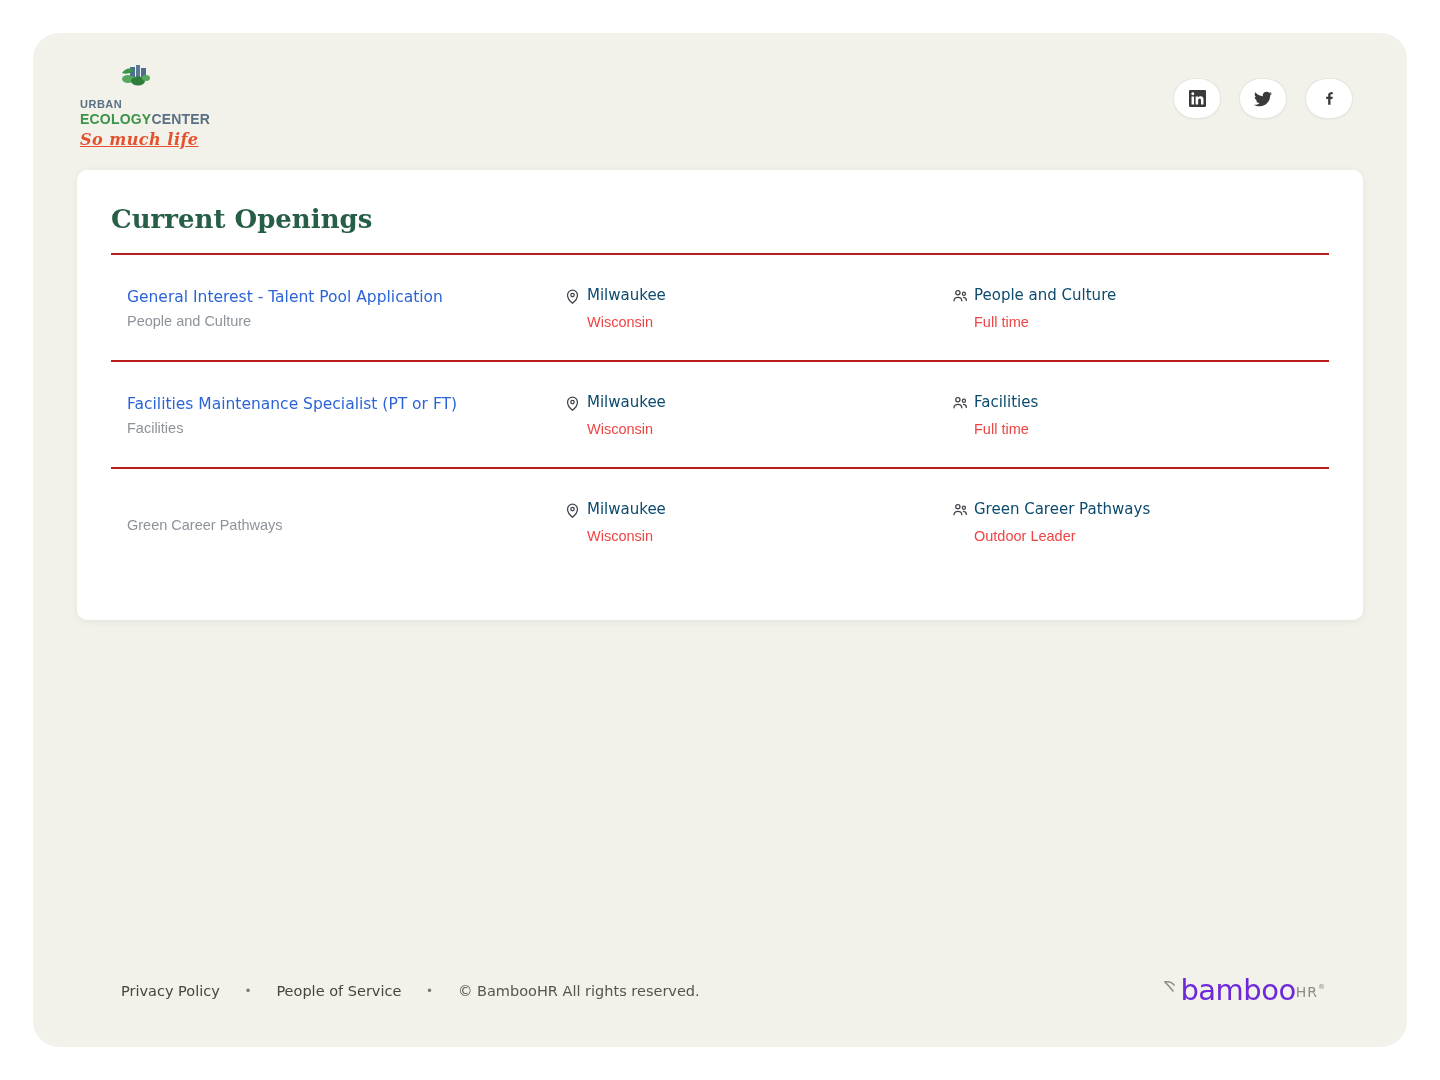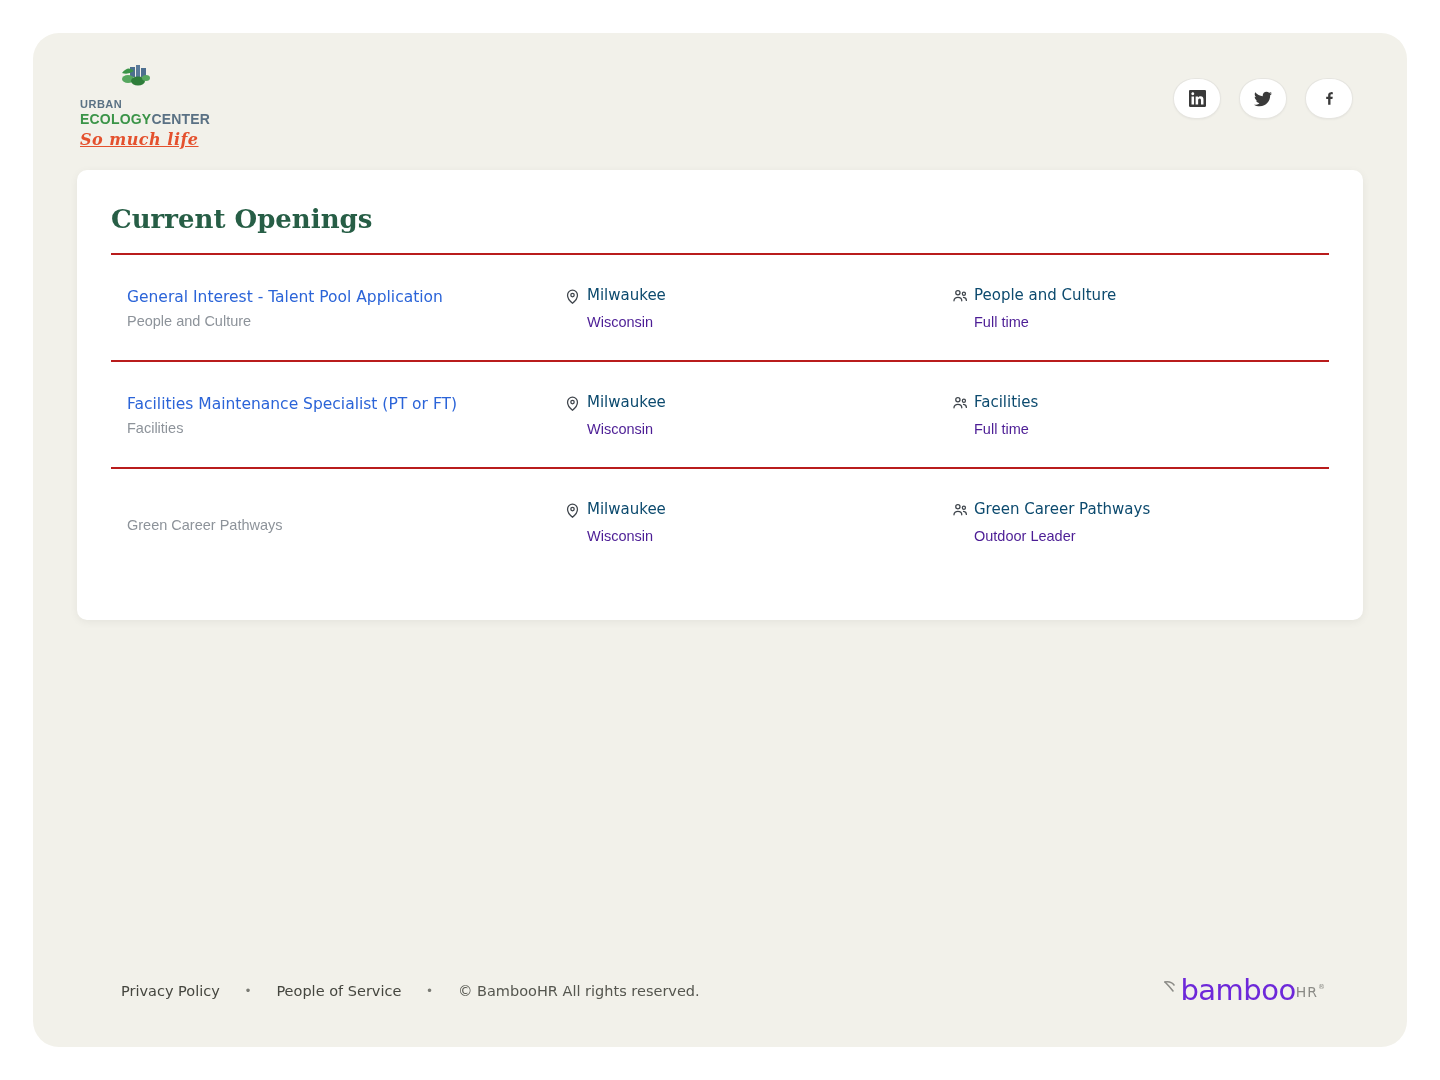--- a/index.html
+++ b/index.html
@@ -35,21 +35,21 @@
                    font-family:"Liberation Sans",sans-serif; }
   .jobs { margin-top:19px; }
   .job-row { display:grid; grid-template-columns:453px 387px 1fr; align-items:center;
              height:107px; border-top:2px solid #b91c1c; }
   .job-main { padding-left:16px; }
   .job-title { font-size:15.5px; color:#2b64d8; text-decoration:none; display:inline-block; cursor:pointer; }
   .job-sub { margin-top:7px; font-size:14.5px; color:#8d939a; font-family:"Liberation Sans",sans-serif; }
   .cell { display:flex; align-items:flex-start; }
   .cell .ic { width:23px; flex:0 0 23px; padding-top:1px; }
   .cell .tx .primary { font-size:15px; color:#0c4a6e; }
-  .cell .tx .secondary { margin-top:10px; font-size:14.5px; color:#4c1d95;
+  .cell .tx .secondary { margin-top:10px; font-size:14.5px; color:#ef4444;
                           font-family:"Liberation Sans",sans-serif; }
 
   
   .footer { position:absolute; left:88px; right:82px; bottom:42px;
             display:flex; justify-content:space-between; align-items:center; }
   .footer-links { font-size:15px; color:#55564f; font-family:"Liberation Sans",sans-serif;
                   display:flex; align-items:center; gap:26px; }
   .footer-links a { color:#45463f; text-decoration:none; cursor:pointer; font-family:"DejaVu Sans",sans-serif; font-size:14.5px; }
   .footer-links .dot { color:#7a7b74; font-size:13px; }
   .footer-links .copy { color:#55564f; font-size:14.5px; font-family:"DejaVu Sans",sans-serif; }

